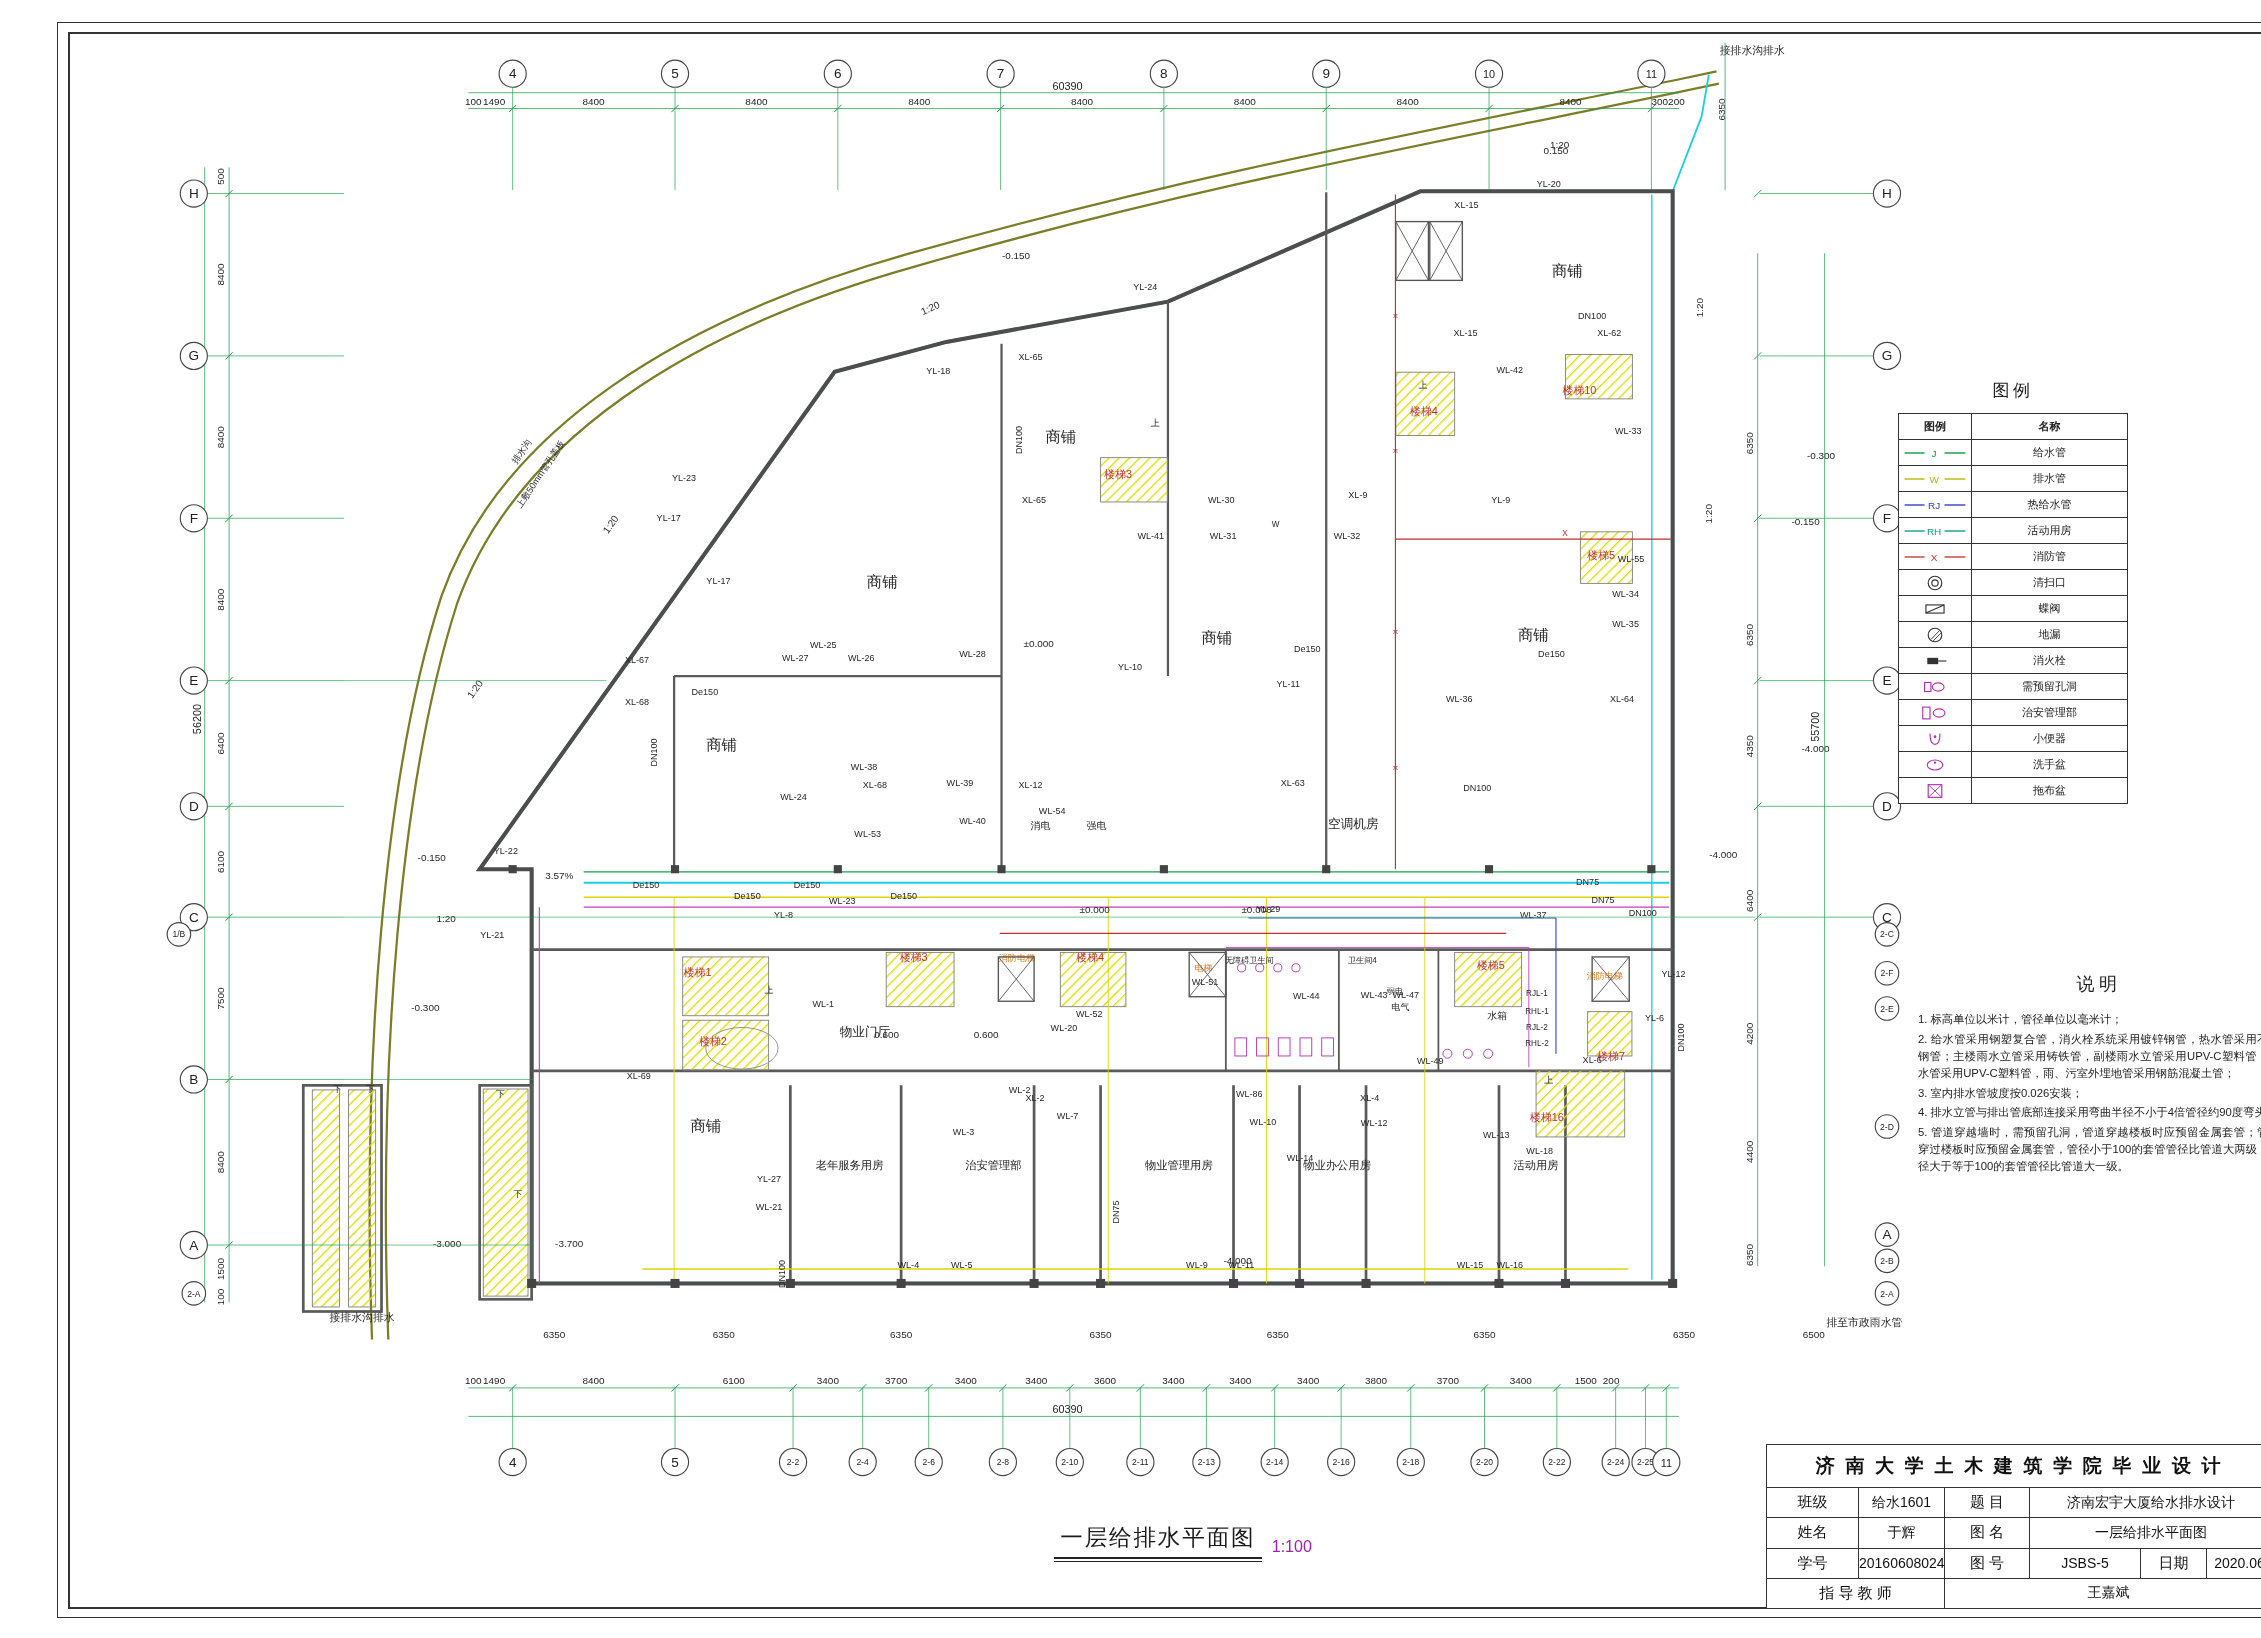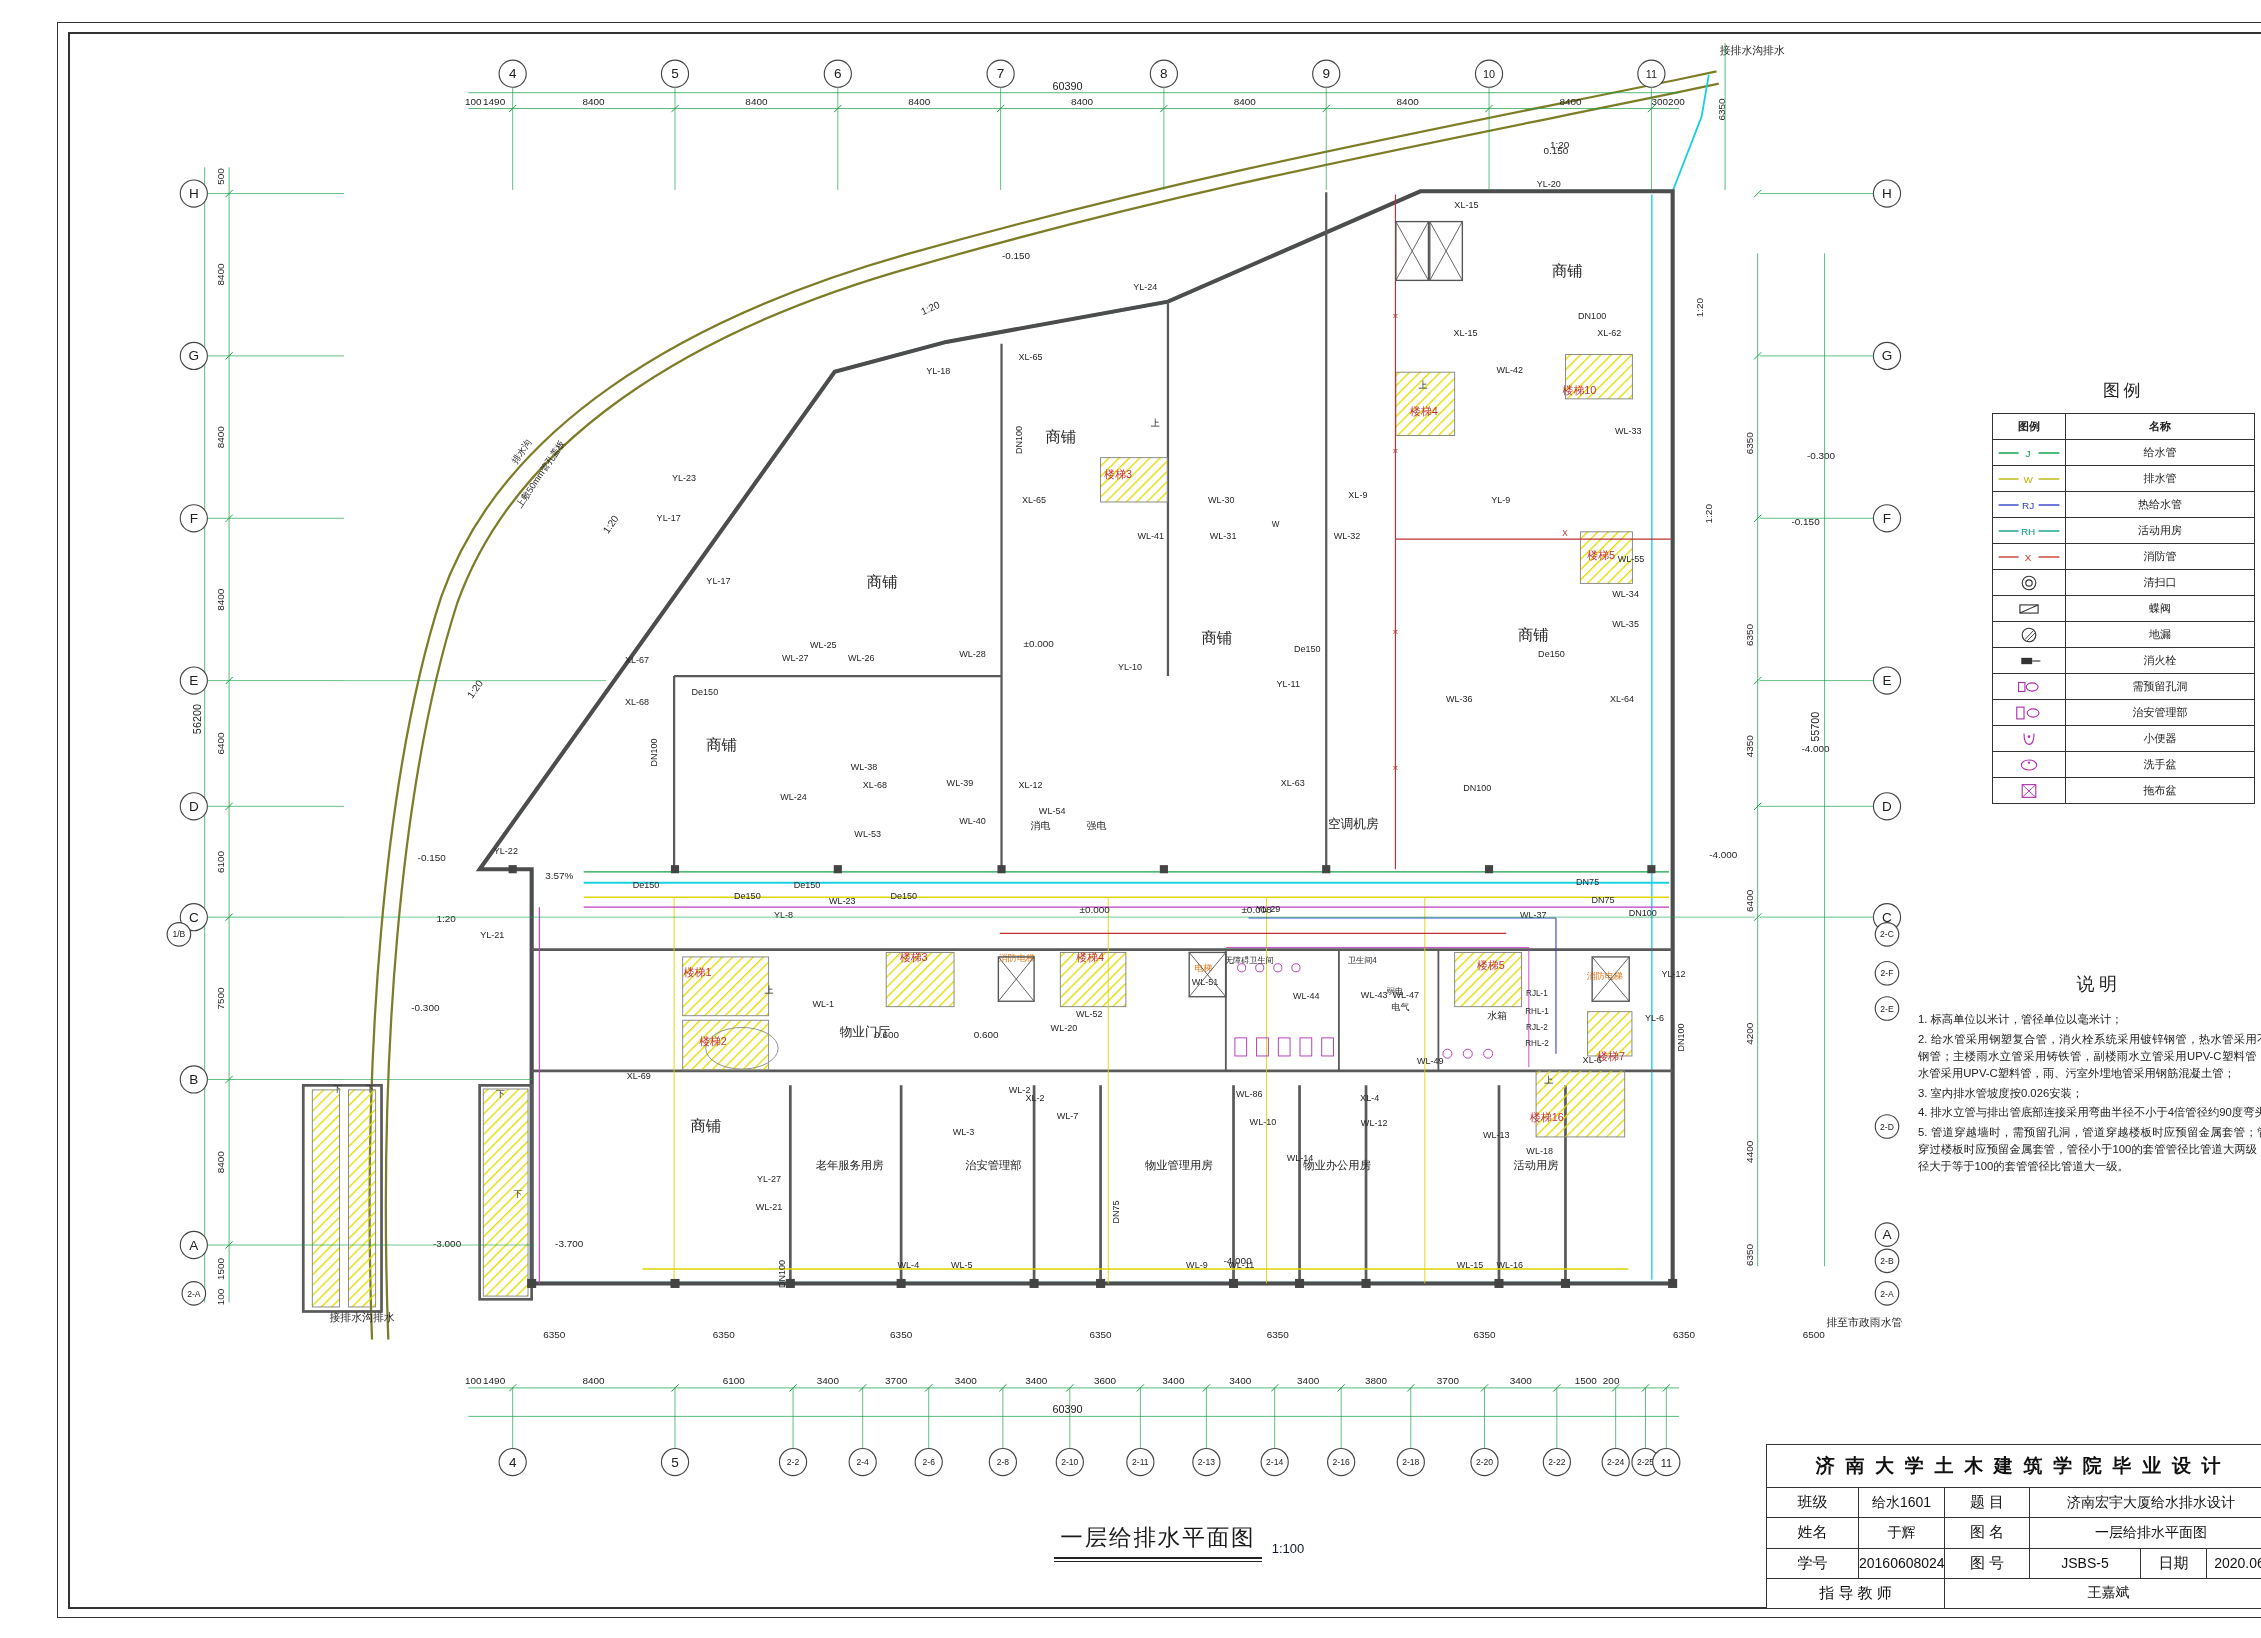--- a/index.html
+++ b/index.html
@@ -2,21 +2,21 @@
 <html style="font-size:7.2px"><head>
 <meta charset="utf-8">
 <style>
   *{margin:0;padding:0;box-sizing:border-box}
   body{background:#d9d9d9;font-family:"Liberation Sans",sans-serif}
   #sheet{position:relative;width:2316px;height:1638px;background:#ffffff;overflow:hidden}
   .frame-outer{position:absolute;left:57px;top:22px;width:2226px;height:1596px;border:0.9px solid #333}
   .frame-inner{position:absolute;left:68px;top:32px;width:2203px;height:1577px;border:2.3px solid #333}
   #plan{position:absolute;left:0;top:0;font-family:"Liberation Sans",sans-serif}
 
-  .legend-panel{position:absolute;left:1992px;top:379px;width:263px}
+  .legend-panel{position:absolute;left:1898px;top:379px;width:230px}
   .legend-title{text-align:center;font-size:17px;color:#222;letter-spacing:3.6px;margin-bottom:11px}
   .legend-panel table{border-collapse:collapse;width:100%;background:#fff}
   .legend-panel th,.legend-panel td{border:0.9px solid #333;height:26px;text-align:center;font-size:11px;color:#222;padding:0 1.8px}
   .legend-panel td.sym{width:73px}
   .legend-panel td.sym svg{vertical-align:middle}
 
   .notes-panel{position:absolute;left:1918px;top:972px;width:362px}
   .notes-title{text-align:center;font-size:18px;color:#222;letter-spacing:4.5px;margin-bottom:15.4px}
   .notes-list div{font-size:11.3px;line-height:1.5;color:#222;margin-bottom:2.7px;text-align:justify}
 
@@ -24,21 +24,21 @@
   .titleblock table{border-collapse:collapse;width:505px;height:165px;table-layout:fixed;background:#fff}
   .titleblock td{border:1.4px solid #333;text-align:center;color:#111;overflow:hidden;white-space:nowrap}
   .tb-header{font-size:19px;font-weight:600;letter-spacing:2.7px;height:43px}
   .tb-label{font-size:15px}
   .tb-value{font-size:14px}
   .tb-small{font-size:14px}
 
   .drawing-title-wrap{position:absolute;left:1054px;top:1522px;display:flex;align-items:flex-end;gap:10px}
   .drawing-title{font-size:22.6px;color:#1a1a1a;letter-spacing:1.8px;border-bottom:2.3px solid #222;padding:0 6.3px 3.6px 6.3px;position:relative}
   .drawing-title::after{content:'';position:absolute;left:0;right:0;bottom:-5px;height:0.9px;background:#222}
-  .drawing-scale{font-size:13px;color:#0f172a;padding-bottom:2.7px}
+  .drawing-scale{font-size:16px;color:#a21caf;padding-bottom:2.7px}
 </style>
 </head>
 <body>
 
 <div id="sheet">
   <div class="frame-outer"></div>
   <div class="frame-inner"></div>
 
   <svg id="plan" width="2316" height="1638" viewBox="0 0 5120 3622">
     <defs>

